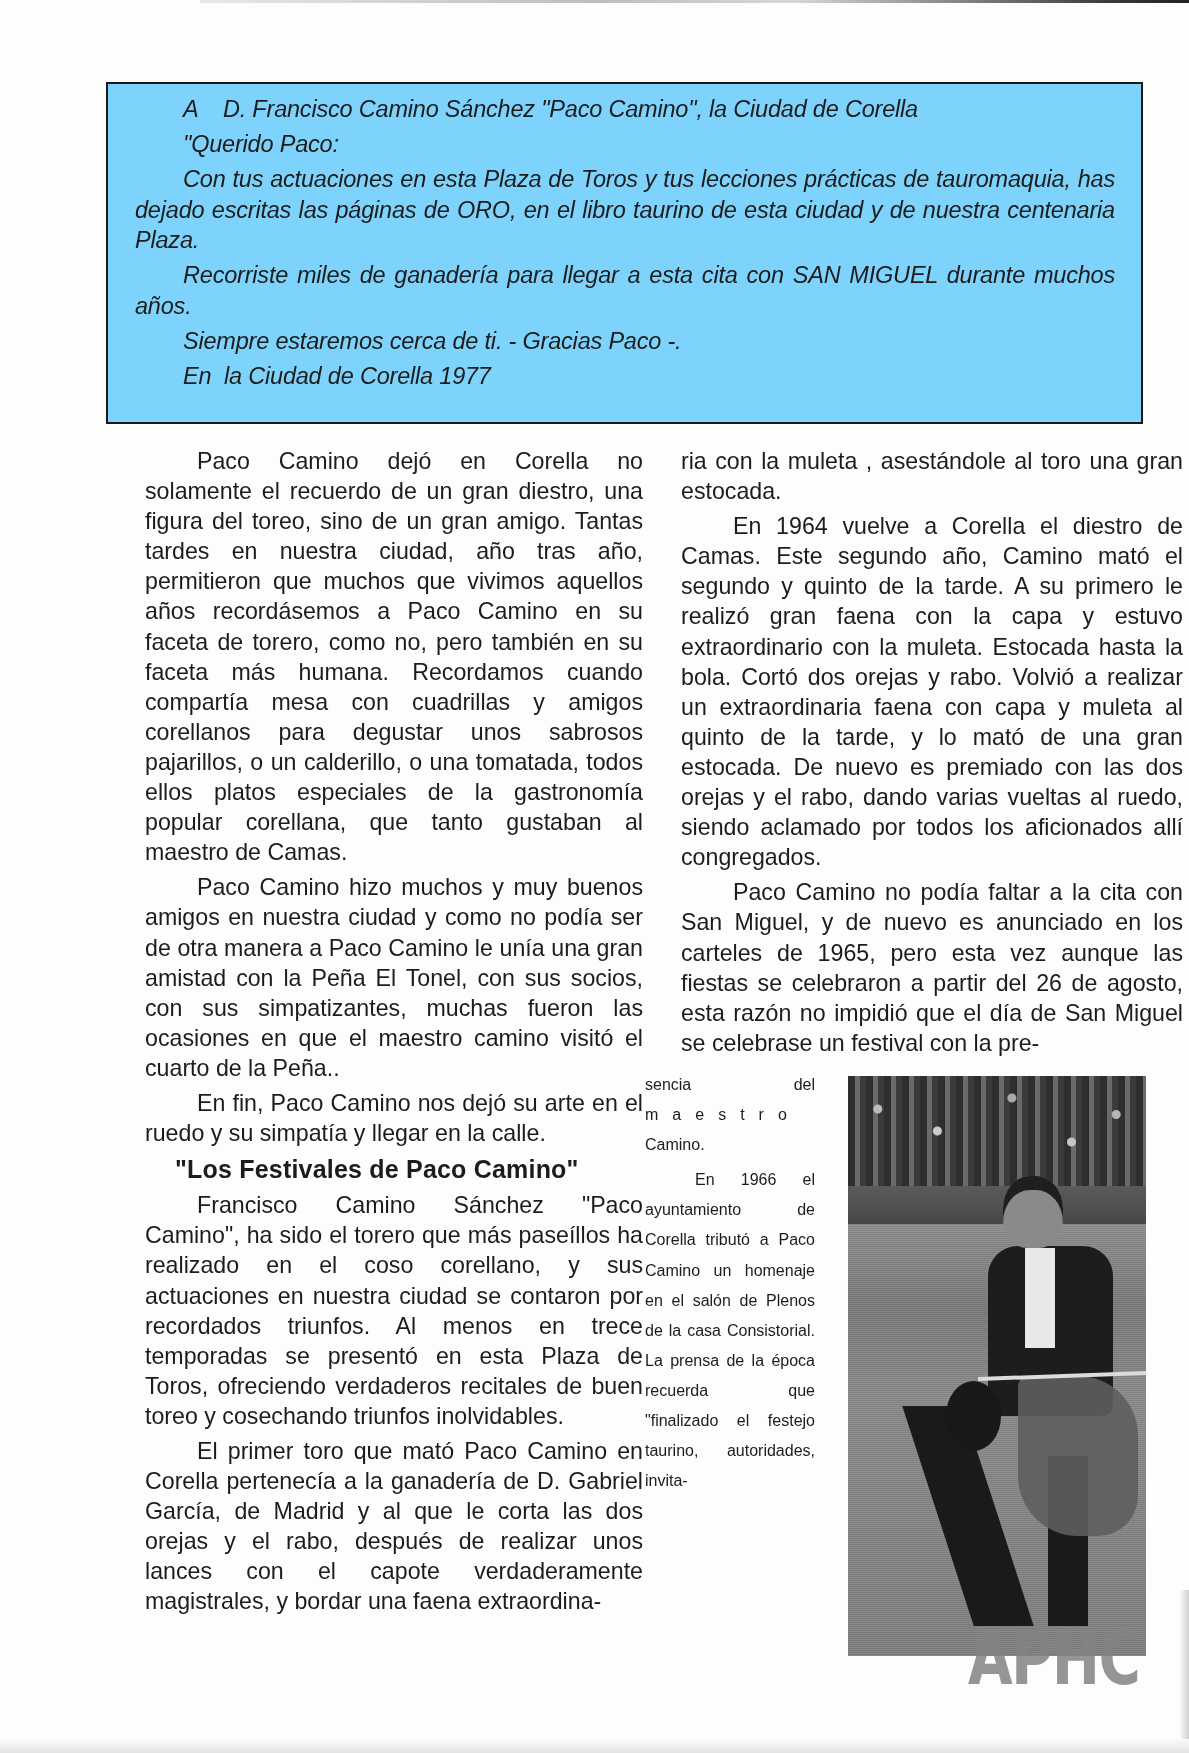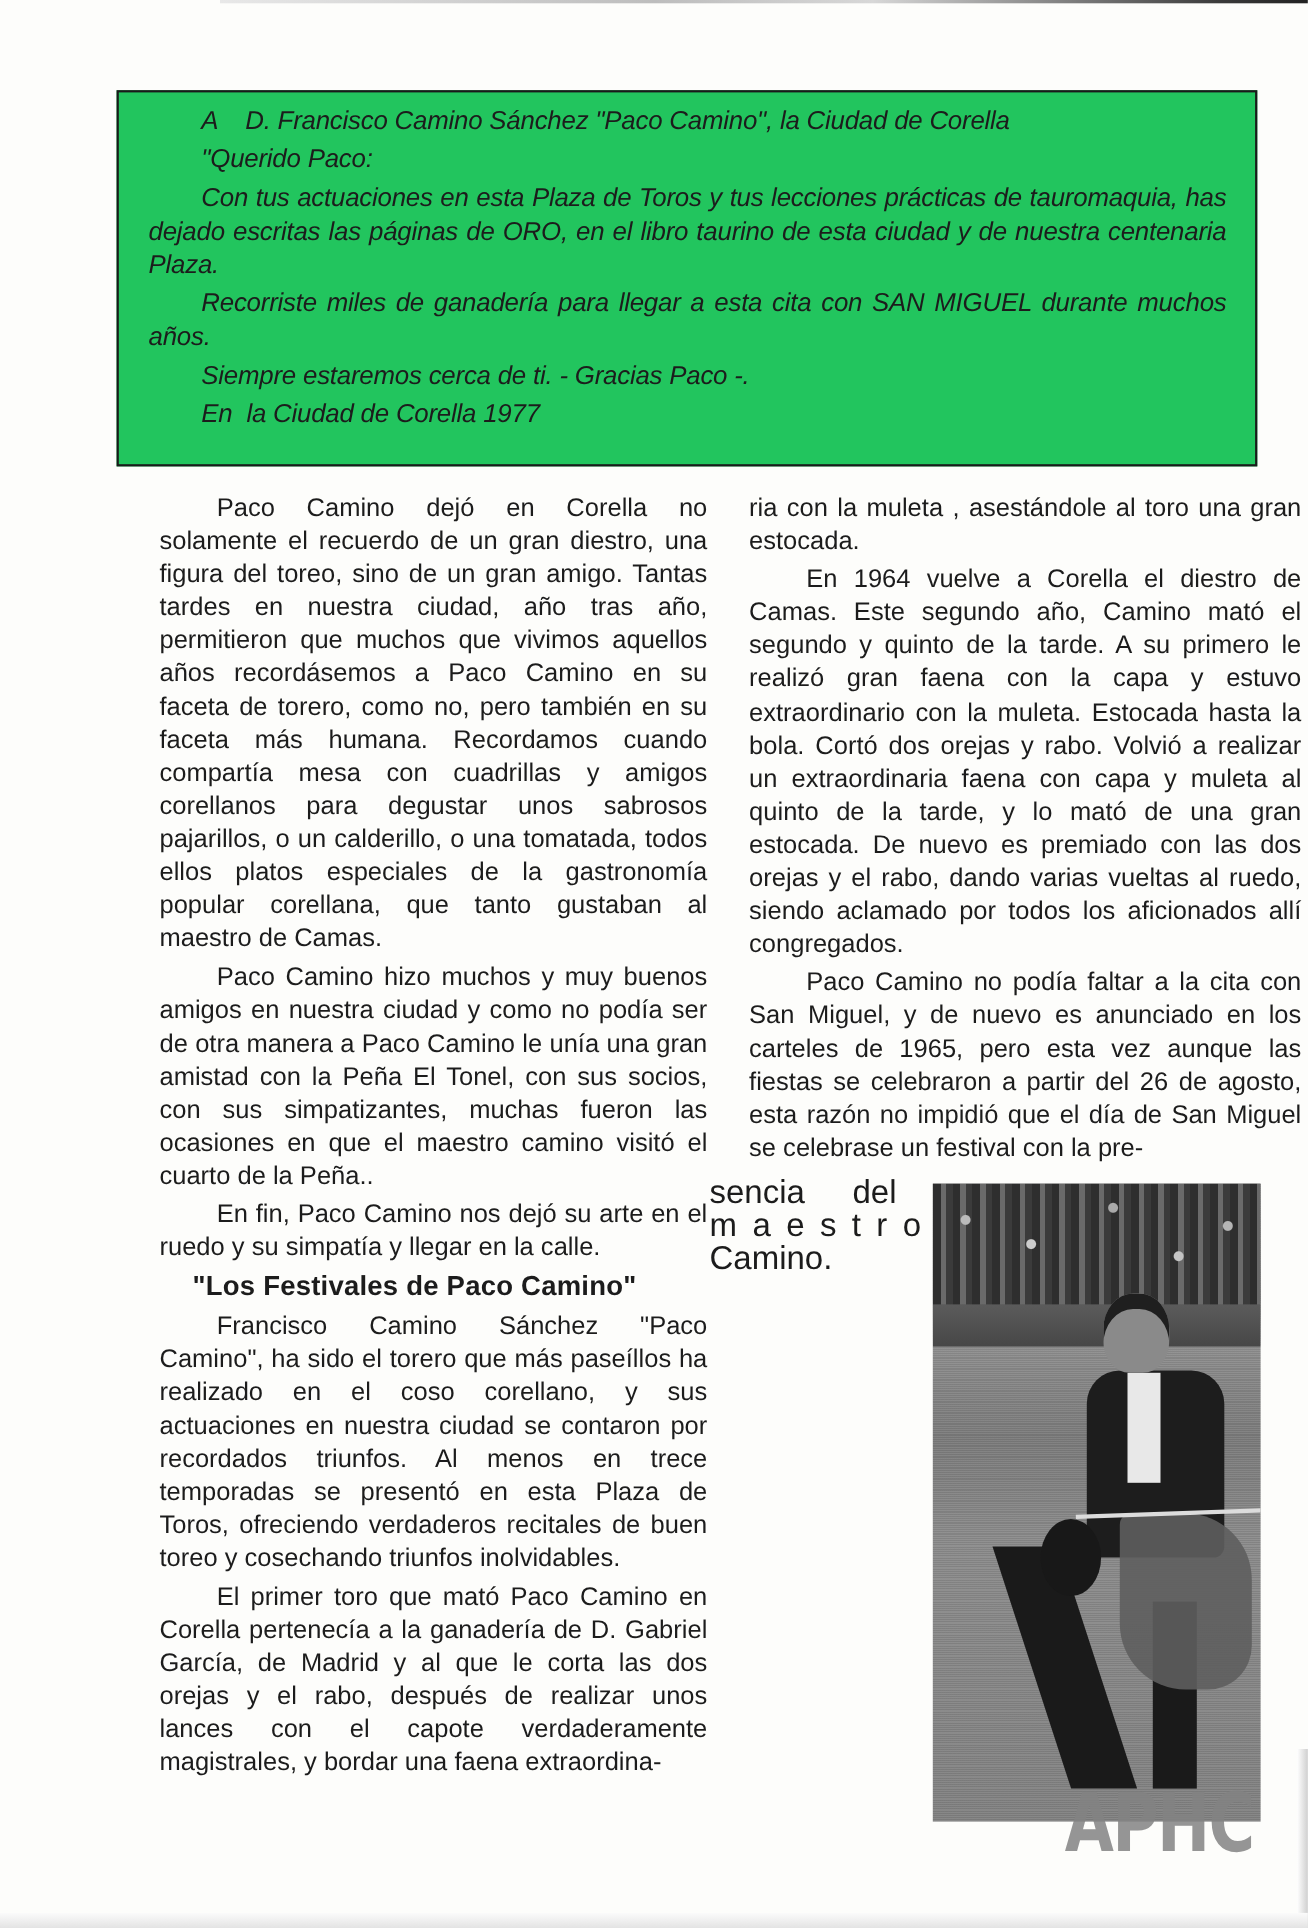--- a/index.html
+++ b/index.html
@@ -20,34 +20,34 @@
   .bottom-shadow {
     position: absolute; left: 0; bottom: 0; width: 1189px; height: 14px;
     background: linear-gradient(to bottom, #fbfbfb, #e3e3e3);
   }
   .dedication-box {
     position: absolute; left: 106px; top: 82px; width: 1037px; height: 342px;
     border: 2px solid #1a1a1a; box-sizing: border-box;
     padding: 10px 26px 0 27px;
     font-style: italic; font-size: 23.5px; line-height: 30.5px;
     letter-spacing: -0.2px;
-    background: #22c55e;
+    background: #7dd3fc;
   }
   .dedication-box p { margin: 0 0 4.5px 0; text-align: justify; }
   .dedication-box .ind { text-indent: 48px; }
   .col {
     position: absolute; font-size: 23.2px; line-height: 30.1px; text-align: justify;
   }
   .col p { margin: 0 0 5px 0; }
   .col .ind { text-indent: 52px; }
   .col-left { left: 104px; top: 446px; width: 498px; margin-left: 41px; }
   .col-right { left: 681px; top: 446px; width: 502px; }
   .col-narrow {
     position: absolute; left: 645px; top: 1070px; width: 170px;
-    font-size: 30px; line-height: 30.1px; text-align: justify;
+    font-size: 16px; line-height: 30.1px; text-align: justify;
   }
   .col-narrow p { margin: 0 0 5px 0; }
   .col-narrow .ind { text-indent: 50px; }
   .spread { text-align-last: justify; }
   .section-heading {
     font-weight: bold; font-size: 25px; margin: 6px 0 6px 30px; text-align: left;
     letter-spacing: 0.2px;
   }
   .photo {
     position: absolute; left: 848px; top: 1076px; width: 298px; height: 580px;
@@ -136,20 +136,21 @@
 <div class="col col-right">
   <p>ria con la  muleta , asestándole al toro una gran estocada.</p>
   <p class="ind">En 1964 vuelve a Corella el diestro de Camas. Este segundo año, Camino mató el segundo y quinto de la tarde. A su primero le realizó gran faena con la capa y estuvo extraordinario con la muleta. Estocada hasta la bola. Cortó dos orejas y rabo. Volvió a realizar un extraordinaria faena con capa y muleta al quinto de la tarde, y lo mató de una gran estocada. De nuevo es premiado con las dos orejas y el rabo, dando varias vueltas al ruedo, siendo aclamado por todos los aficionados allí congregados.</p>
   <p class="ind">Paco Camino no podía faltar a la cita con San Miguel, y de nuevo es anunciado en los carteles de 1965, pero esta vez aunque las fiestas se celebraron a partir del 26 de agosto, esta razón no impidió que el día de San Miguel se celebrase un festival con la pre-</p>
 </div>
 
 <div class="col-narrow">
   <div class="spread">sencia del</div>
   <div class="spread" style="letter-spacing:14px;">maestro</div>
   <p>Camino.</p>
+  <p class="ind">En 1966 el ayuntamiento de Corella tributó a Paco Camino un homenaje en el salón de Plenos de la casa Consistorial. La prensa de la época recuerda que "finalizado el festejo taurino, autoridades, invita-</p>
 </div>
 
 <div class="photo">
   <div class="crowd"></div>
   <div class="barrier"></div>
   <div class="leg1"></div>
   <div class="leg2"></div>
   <div class="figure-body"></div>
   <div class="shirt"></div>
   <div class="figure-head"></div>

